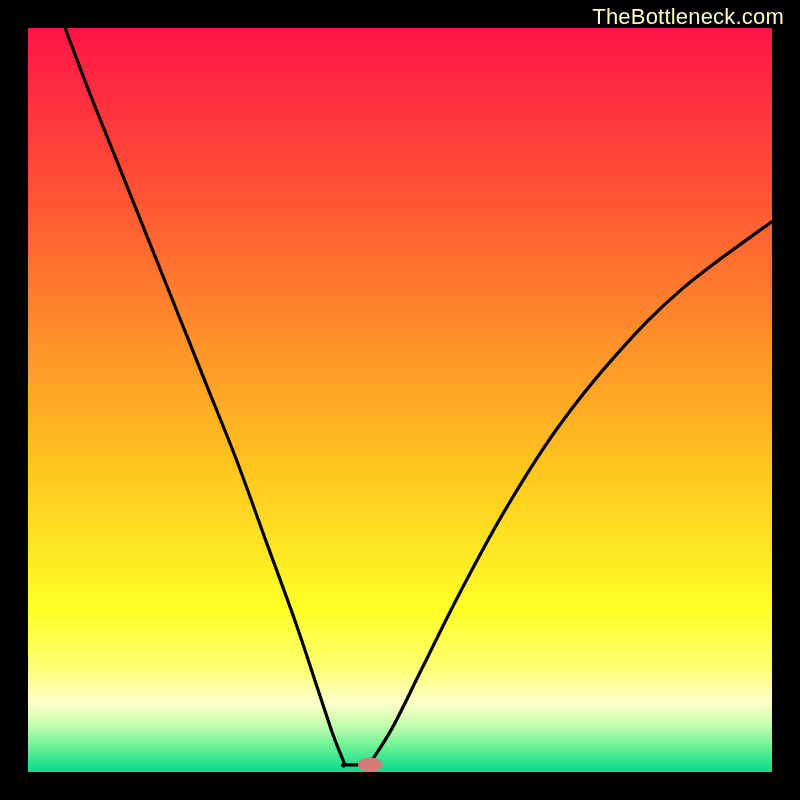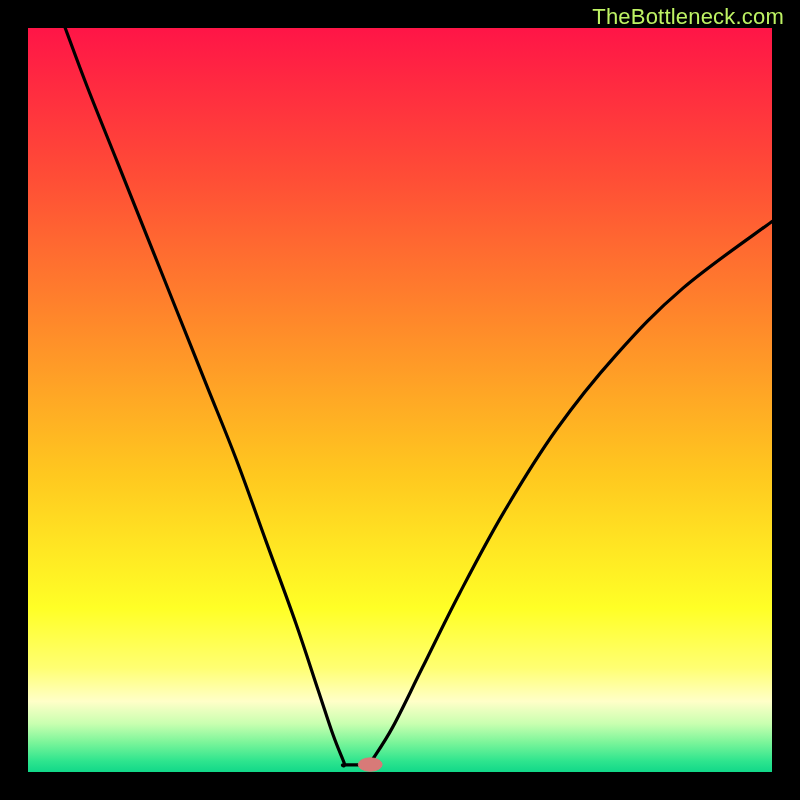--- a/index.html
+++ b/index.html
@@ -24,21 +24,21 @@
     left: 28px;
     top: 28px;
     width: 744px;
     height: 744px;
     overflow: hidden;
   }
   .attribution {
     position: absolute;
     top: 4px;
     right: 16px;
-    color: #bef264;
+    color: #fef9c3;
     font-size: 22px;
     font-weight: 500;
     letter-spacing: 0.2px;
     user-select: none;
   }
 </style>
 </head>
 <body>
 
 <div class="frame">

